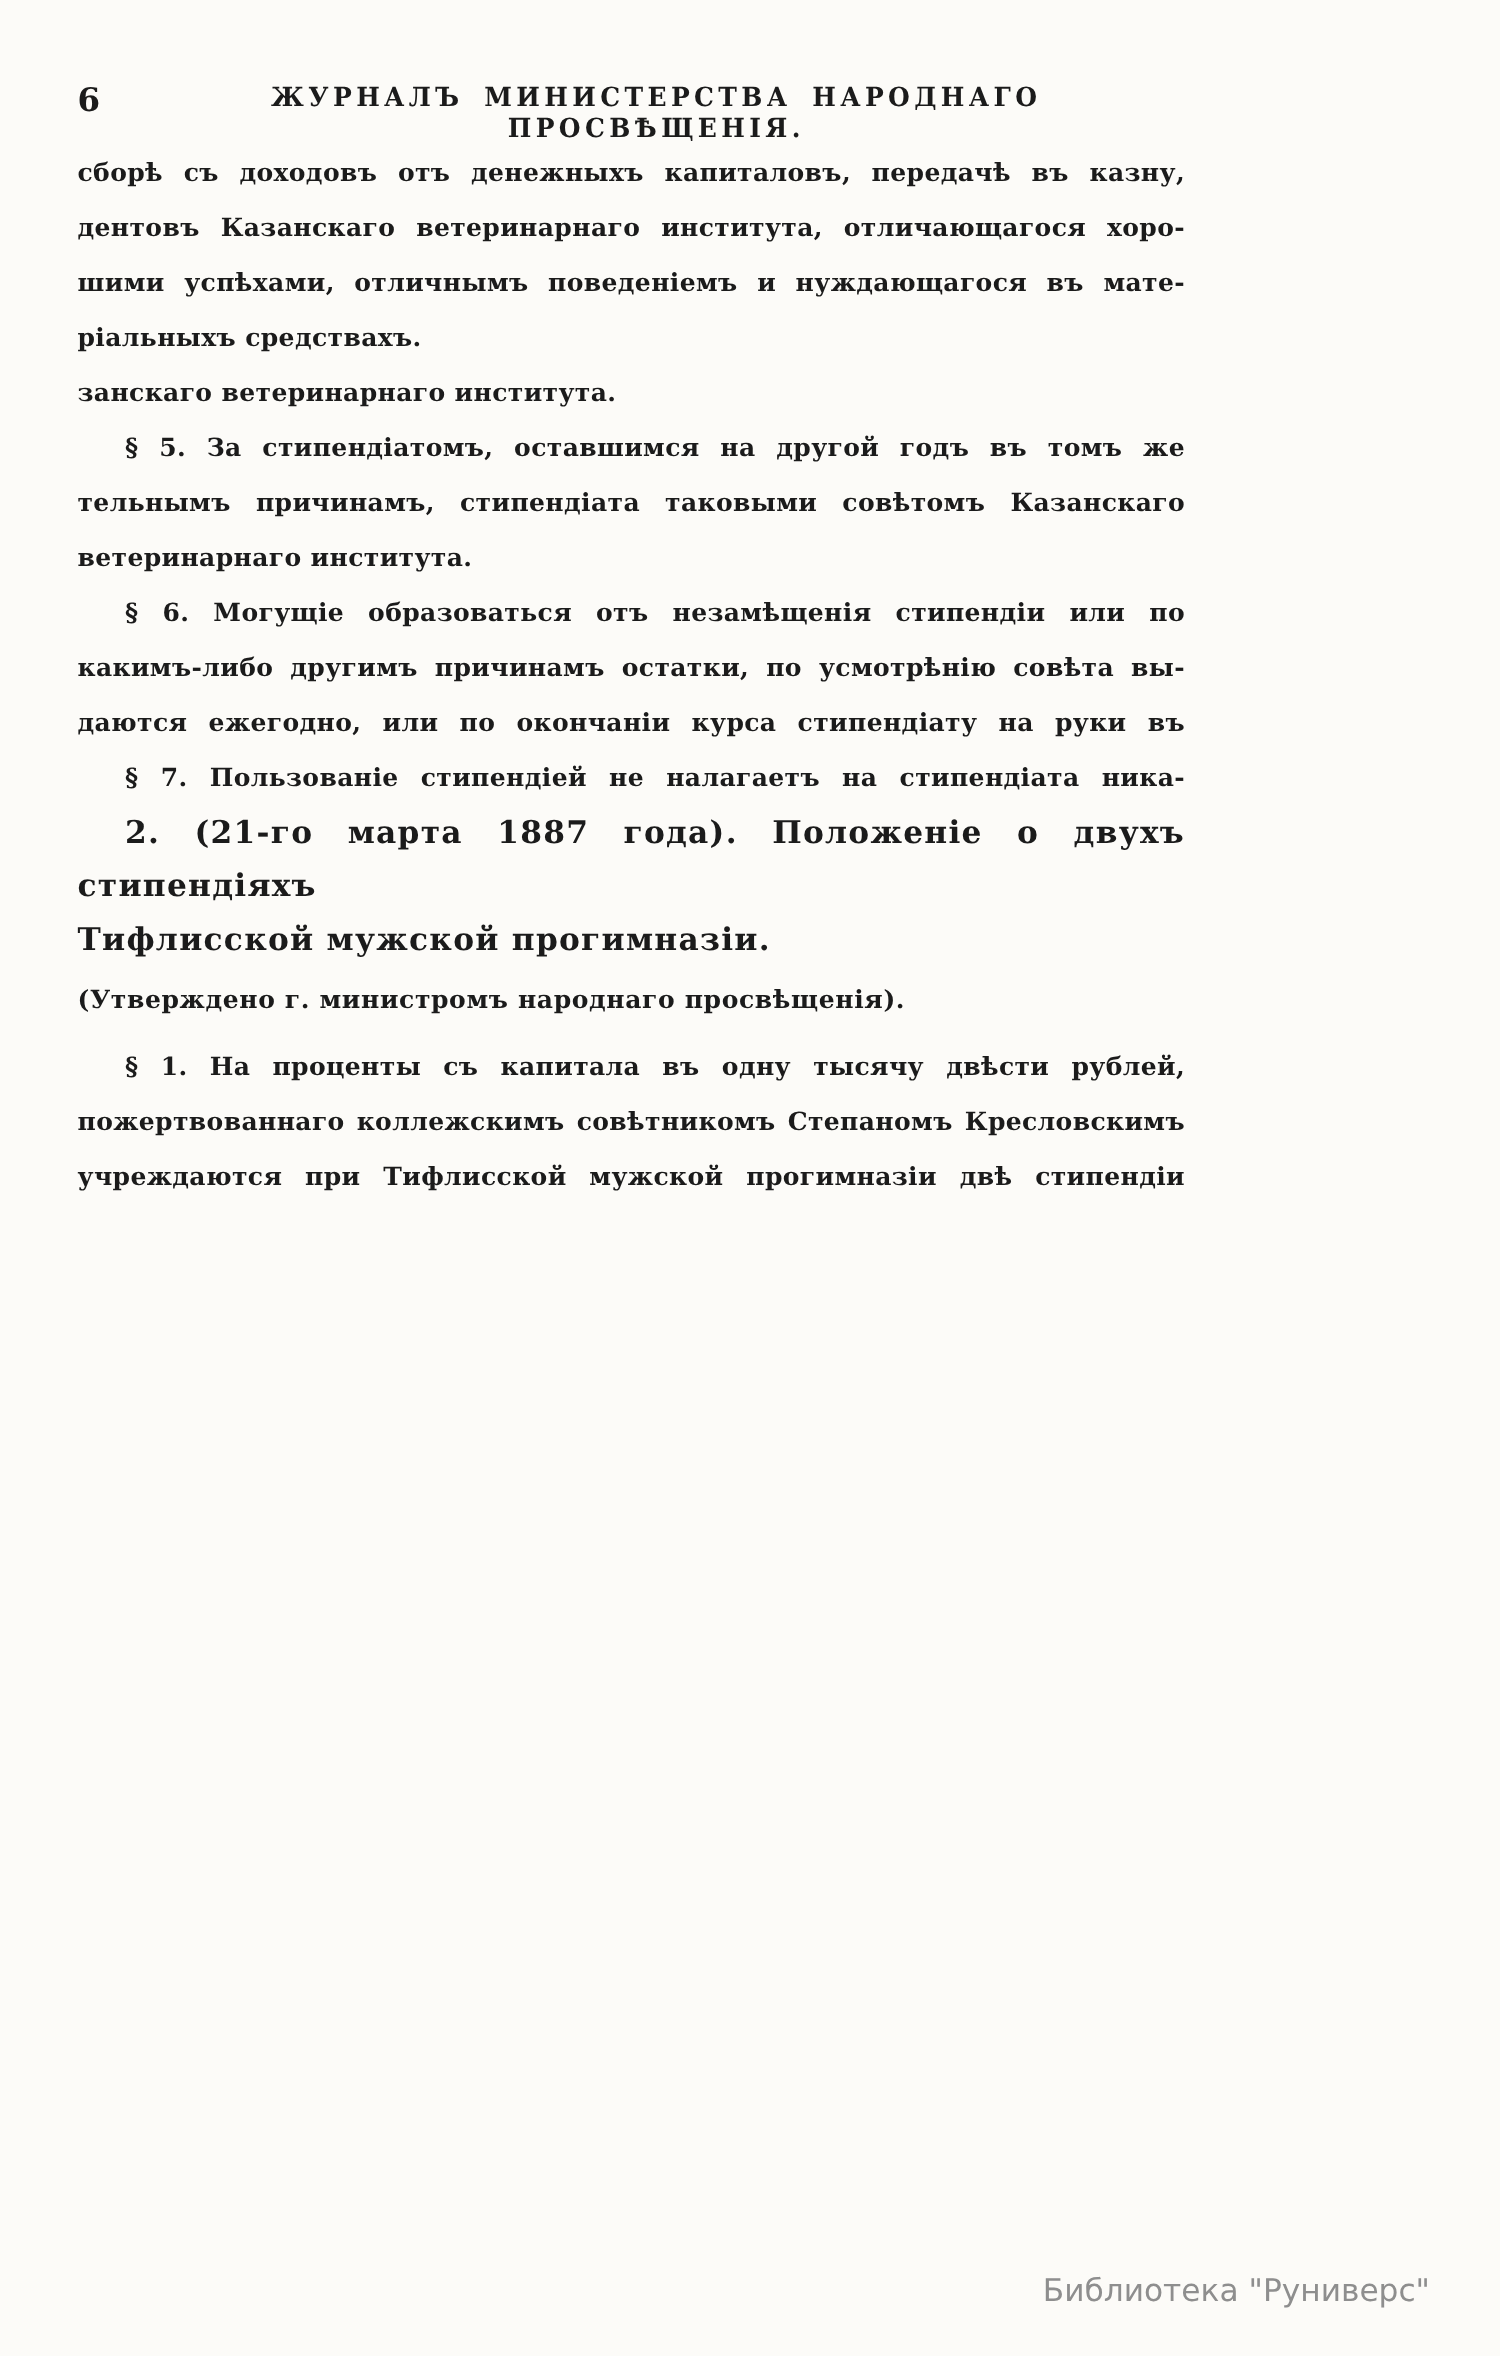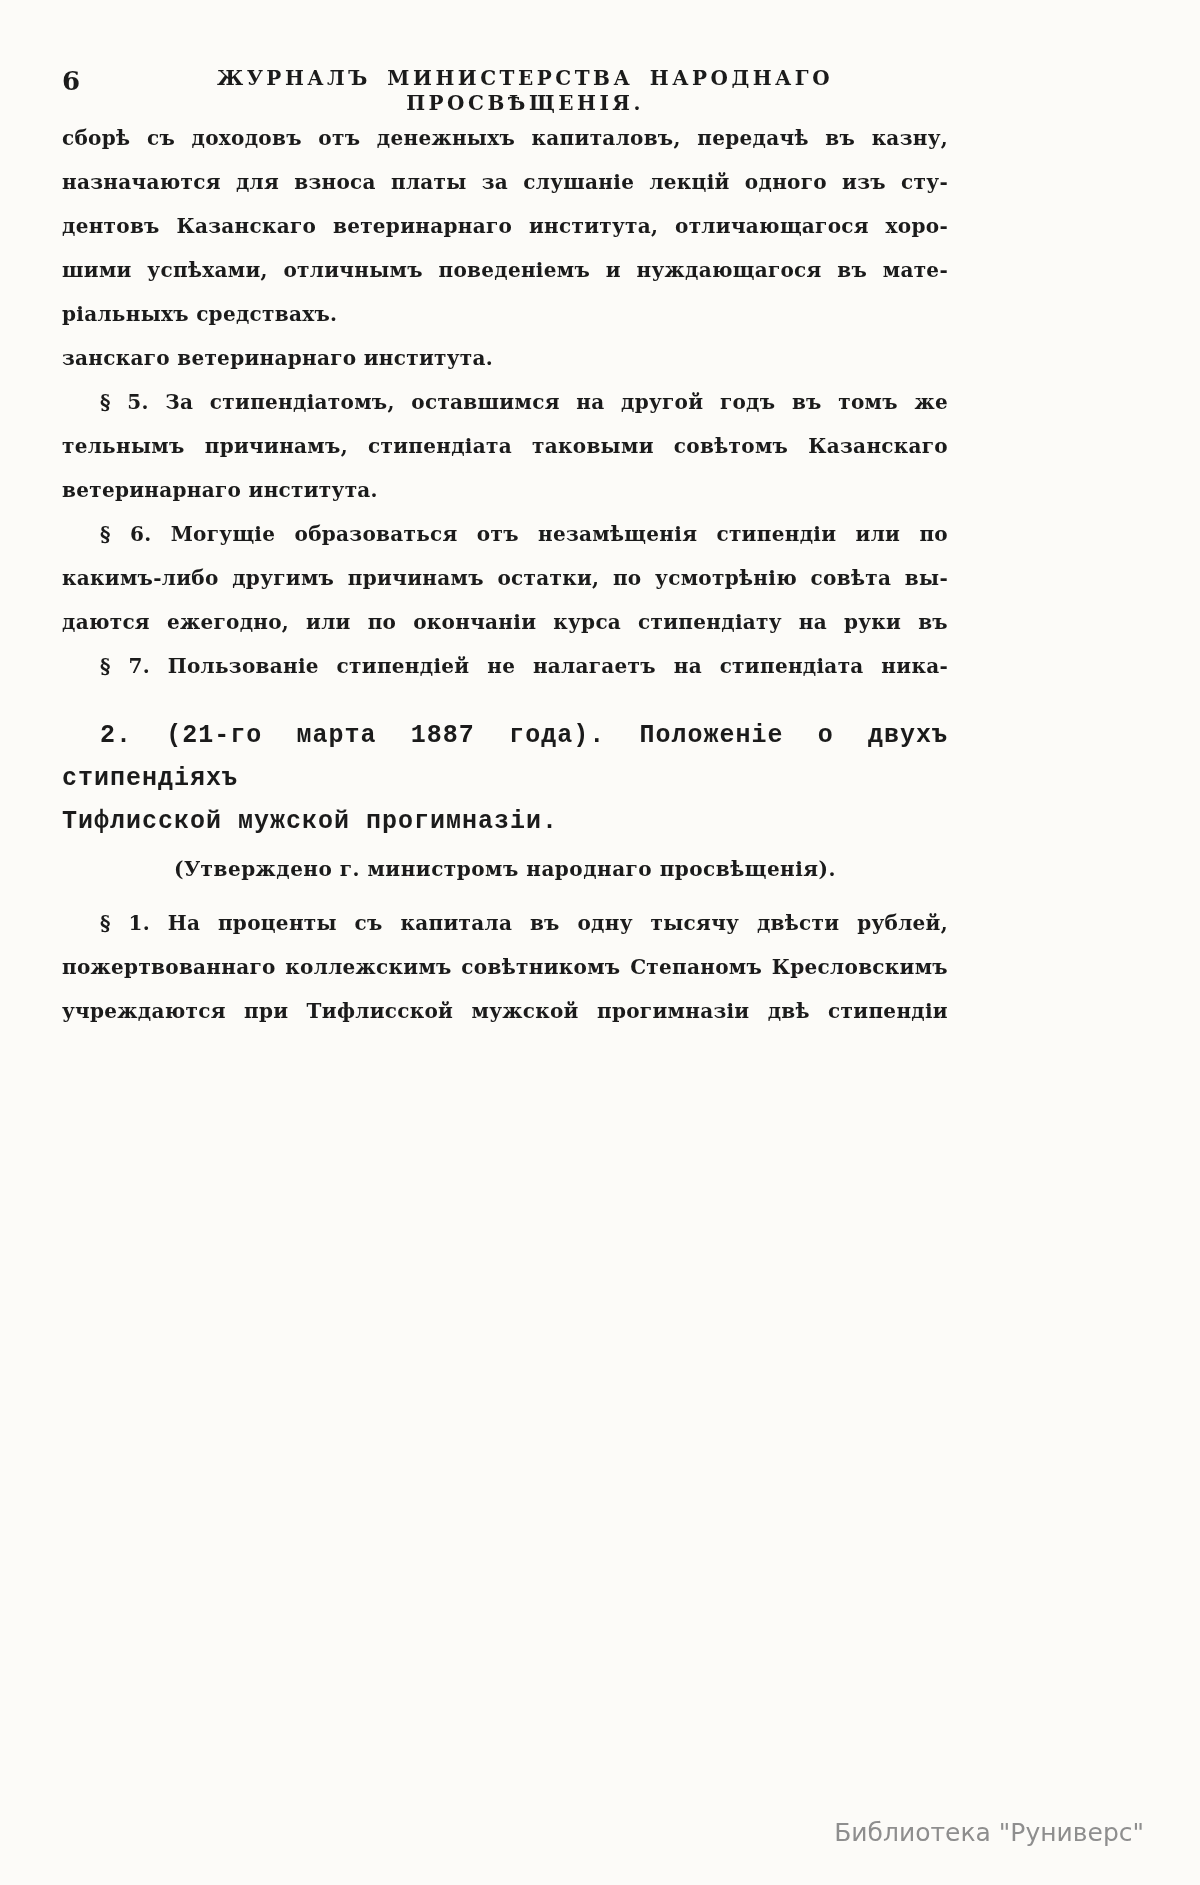--- a/index.html
+++ b/index.html
@@ -43,29 +43,29 @@
     text-align:justify;
     text-align-last:justify;
     line-height:44px;
     font-size:20px;
     font-weight:700;
     letter-spacing:0.3px;
     white-space:normal;
   }
   .line.last{text-align-last:left;}
   [data-indent-first] .line.first{text-indent:38px;}
-  .section-heading{margin-top:26px;font-family:Liberation Mono, monospace;}
+  .section-heading{}
   .section-heading .line{
     font-size:25px;
     letter-spacing:1px;
     line-height:43px;
   }
   .subheading{
     margin-top:10px;
-    text-align:center;
+    text-align:left;
     font-size:20px;
     font-weight:700;
     letter-spacing:0.5px;
     line-height:32px;
   }
   .paragraph.first-after-sub{margin-top:16px;}
   .watermark{
     position:absolute;
     top:1818px;right:56px;
     font-family:"DejaVu Sans","Liberation Sans",sans-serif;
@@ -80,21 +80,20 @@
 
   <header class="page-header">
     <span class="page-number">6</span>
     <span class="running-title">ЖУРНАЛЪ МИНИСТЕРСТВА НАРОДНАГО ПРОСВѢЩЕНІЯ.</span>
   </header>
 
   <main class="text-column">
 
     <div class="paragraph">
         <div class="line first">сборѣ съ доходовъ отъ денежныхъ капиталовъ, передачѣ въ казну,</div>
-        <div class="line">назначаются для взноса платы за слушаніе лекцій одного изъ сту-</div>
         <div class="line">дентовъ Казанскаго ветеринарнаго института, отличающагося хоро-</div>
         <div class="line">шими успѣхами, отличнымъ поведеніемъ и нуждающагося въ мате-</div>
         <div class="line last">ріальныхъ средствахъ.</div>
       </div>
 
     <div class="paragraph" data-indent-first="">
         <div class="line last">занскаго ветеринарнаго института.</div>
       </div>
 
     <div class="paragraph" data-indent-first="">

